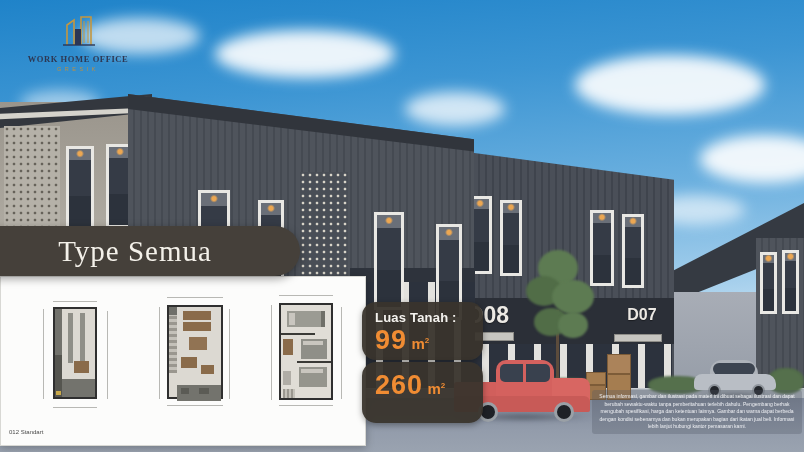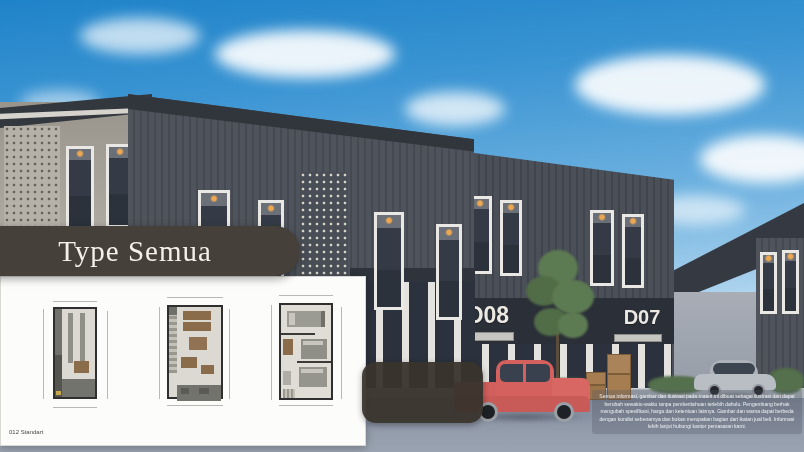--- a/index.html
+++ b/index.html
@@ -65,21 +65,21 @@
   <div class="abs win" style="left:782px;top:250px;width:17px;height:64px;z-index:4;"></div>
 
   <div class="abs clad2" style="left:452px;top:150px;width:222px;height:248px;clip-path:polygon(0 0,100% 12%,100% 100%,0 100%);z-index:3;"></div>
   <div class="abs win" style="left:468px;top:196px;width:24px;height:78px;z-index:4;"></div>
   <div class="abs win" style="left:500px;top:200px;width:22px;height:76px;z-index:4;"></div>
   <div class="abs win" style="left:590px;top:210px;width:24px;height:76px;z-index:4;"></div>
   <div class="abs win" style="left:622px;top:214px;width:22px;height:74px;z-index:4;"></div>
   <div class="abs" style="left:452px;top:298px;width:222px;height:46px;background:#2b2f37;z-index:4;"></div>
   <div class="abs sign" style="left:458px;top:302px;width:60px;font-size:23px;z-index:5;">D08</div>
   <div class="abs subsign" style="left:462px;top:332px;width:52px;height:9px;z-index:5;"></div>
-  <div class="abs sign" style="left:610px;top:306px;width:64px;font-size:20px;z-index:5;">D07</div>
+  <div class="abs sign" style="left:610px;top:306px;width:64px;font-size:16px;z-index:5;">D07</div>
   <div class="abs subsign" style="left:614px;top:334px;width:48px;height:8px;z-index:5;"></div>
   <div class="abs front" style="left:456px;top:344px;width:216px;height:52px;z-index:4;"></div>
 
   <div class="abs" style="left:0;top:102px;width:152px;height:190px;background:linear-gradient(180deg,#9a958c,#b8b4ab);z-index:3;"></div>
   <div class="abs" style="left:0;top:94px;width:152px;height:40px;background:#33373e;clip-path:polygon(0 35%,100% 0,100% 45%,0 85%);z-index:4;"></div>
   <div class="abs" style="left:0;top:106px;width:152px;height:14px;background:#d5d3cc;clip-path:polygon(0 55%,100% 10%,100% 45%,0 95%);z-index:4;"></div>
   <div class="abs roster-light" style="left:4px;top:126px;width:56px;height:120px;z-index:4;"></div>
   <div class="abs win" style="left:66px;top:146px;width:28px;height:84px;z-index:4;"></div>
   <div class="abs win" style="left:106px;top:144px;width:28px;height:84px;z-index:4;"></div>
 
@@ -129,20 +129,31 @@
 
   <div class="abs" style="left:694px;top:360px;width:84px;height:40px;z-index:8;">
     <div class="abs shadow" style="left:2px;top:32px;width:80px;height:7px;"></div>
     <div class="abs" style="left:16px;top:0;width:48px;height:18px;background:#aeb3ba;border-radius:12px 14px 0 0;"></div>
     <div class="abs" style="left:19px;top:3px;width:42px;height:12px;background:#3c4450;border-radius:8px;"></div>
     <div class="abs" style="left:0;top:14px;width:82px;height:16px;background:#b9bec5;border-radius:8px 10px 4px 4px;"></div>
     <div class="abs" style="left:14px;top:24px;width:13px;height:13px;background:#23262b;border:2px solid #8f959c;border-radius:50%;box-sizing:border-box;"></div>
     <div class="abs" style="left:58px;top:24px;width:13px;height:13px;background:#23262b;border:2px solid #8f959c;border-radius:50%;box-sizing:border-box;"></div>
   </div>
 
+  <div class="abs logo" style="left:18px;top:8px;width:120px;z-index:20;">
+    <svg width="46" height="46" viewBox="0 0 46 46">
+      <path d="M12 37 V17 l7 -5 v25" fill="none" stroke="#c5973f" stroke-width="1.6"></path>
+      <path d="M26 37 V9 h10 v28" fill="none" stroke="#c5973f" stroke-width="1.6"></path>
+      <path d="M29 13 v22 M33 13 v22" stroke="#c5973f" stroke-width="1"></path>
+      <rect x="20" y="21" width="6" height="16" fill="#2b3655"></rect>
+      <path d="M8 37 h32" stroke="#2b3655" stroke-width="1.4"></path>
+    </svg>
+    <div class="logo-title">WORK HOME OFFICE</div>
+    <div class="logo-sub">GRESIK</div>
+  </div>
 
   <div class="abs pill" style="left:-30px;top:226px;width:330px;height:50px;z-index:20;">
     <span class="pill-title">Type Semua</span>
   </div>
 
   <div class="abs panel" style="left:0;top:276px;width:366px;height:170px;z-index:19;">
 
     <div class="abs dim" style="left:42px;top:32px;width:1px;height:90px;"></div>
     <div class="abs dim" style="left:106px;top:34px;width:1px;height:88px;"></div>
     <div class="abs dim" style="left:52px;top:24px;width:44px;height:1px;"></div>
@@ -189,20 +200,31 @@
       <div class="abs" style="left:16px;top:56px;width:34px;height:2px;background:#3a3a36;"></div>
       <div class="abs" style="left:18px;top:62px;width:28px;height:20px;background:#95958d;"></div>
       <div class="abs" style="left:20px;top:64px;width:22px;height:4px;background:#c9c6bf;"></div>
       <div class="abs" style="left:2px;top:66px;width:8px;height:14px;background:#b0ada6;"></div>
       <div class="abs" style="left:2px;top:84px;width:12px;height:9px;background:repeating-linear-gradient(90deg,#9a978f 0 2px,#c4c1b9 2px 4px);"></div>
     </div>
 
     <div class="abs footnote" style="left:8px;top:152px;">012 Standart</div>
   </div>
 
+  <div class="abs badge" style="left:362px;top:302px;width:121px;height:58px;z-index:21;">
+    <div class="lbl">Luas Tanah :</div>
+    <div style="margin-top:2px;">
+      <span class="val">99</span>
+      <span class="unit"><span>m</span><sup>2</sup></span>
+    </div>
+  </div>
   <div class="abs badge" style="left:362px;top:362px;width:121px;height:61px;z-index:21;">
+    <div style="margin-top:2px;">
+      <span class="val">260</span>
+      <span class="unit"><span>m</span><sup>2</sup></span>
+    </div>
   </div>
 
   <div class="abs disclaimer" style="left:592px;top:390px;width:210px;z-index:21;">
     <p>Semua informasi, gambar dan ilustrasi pada materi ini dibuat sebagai ilustrasi dan dapat berubah sewaktu-waktu tanpa pemberitahuan terlebih dahulu. Pengembang berhak mengubah spesifikasi, harga dan ketentuan lainnya. Gambar dan warna dapat berbeda dengan kondisi sebenarnya dan bukan merupakan bagian dari ikatan jual beli. Informasi lebih lanjut hubungi kantor pemasaran kami.</p>
   </div>
 
 </div>
 
 </body></html>

